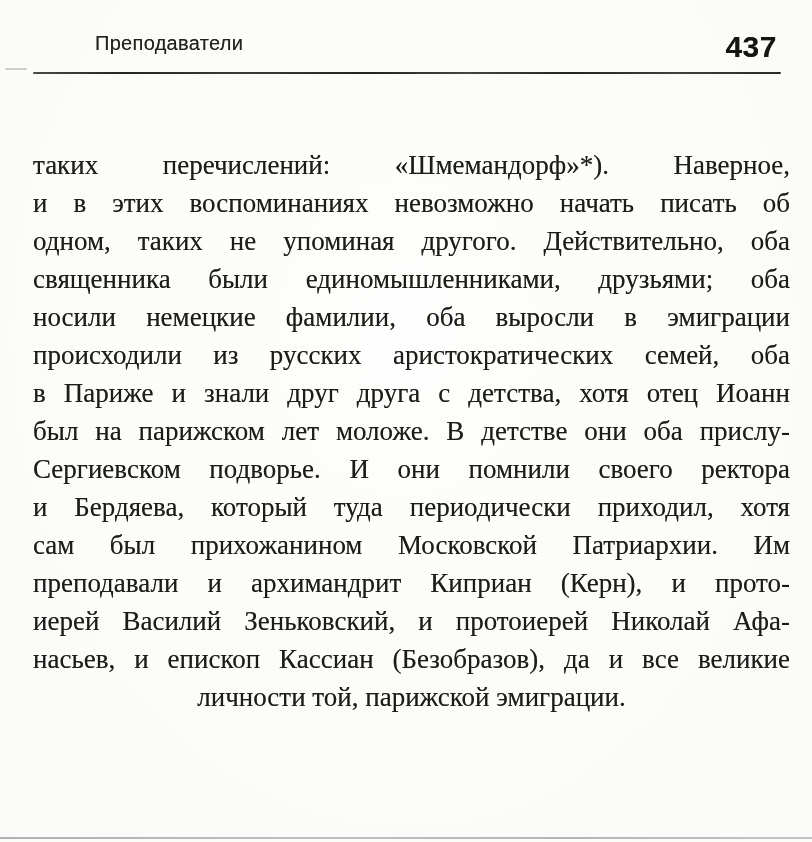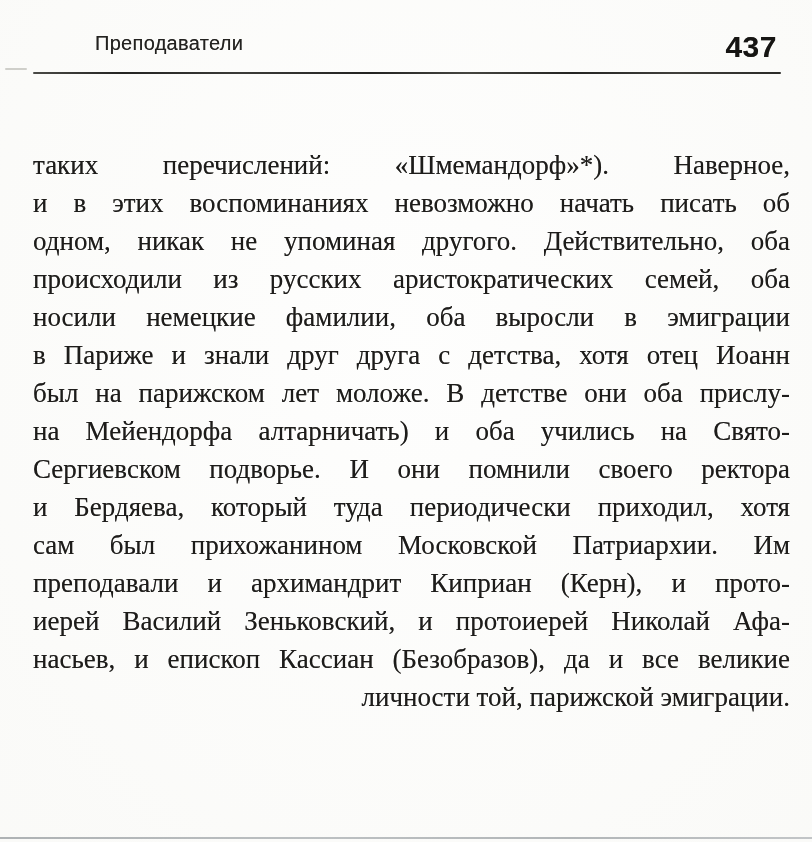--- a/index.html
+++ b/index.html
@@ -74,21 +74,21 @@
     color: #1d1c1a;
     text-shadow: 0 0 0.5px rgba(29,28,26,0.55);
     margin-top: 28px;
   }
   .jline {
     text-align: justify;
     text-align-last: justify;
     white-space: normal;
   }
   .lastline {
-    text-align: right;
+    text-align: center;
   }
   .scan-edge-bottom {
     position: absolute;
     left: 0;
     top: 837px;
     width: 812px;
     height: 2px;
     background: linear-gradient(90deg, #aeb2b4, #bcc0c2 40%, #b2b6b8 70%, #c2c5c7);
   }
 </style>
@@ -100,26 +100,26 @@
   <div class="running-title">Преподаватели</div>
 
   <div class="page-number">437</div>
 
   <div class="header-rule-tail"></div>
   <div class="header-rule"></div>
 
   <div class="body-text">
     <div class="jline">таких перечислений: «Шмемандорф»*). Наверное,</div>
     <div class="jline">и в этих воспоминаниях невозможно начать писать об</div>
-    <div class="jline">одном, никак не упоминая другого. Действительно, оба</div>
+    <div class="jline">одном, таких не упоминая другого. Действительно, оба</div>
+    <div class="jline">священника были единомышленниками, друзьями; оба</div>
+    <div class="jline">носили немецкие фамилии, оба выросли в эмиграции</div>
     <div class="jline">происходили из русских аристократических семей, оба</div>
-    <div class="jline">носили немецкие фамилии, оба выросли в эмиграции</div>
     <div class="jline">в Париже и знали друг друга с детства, хотя отец Иоанн</div>
     <div class="jline">был на парижском лет моложе. В детстве они оба прислу-</div>
-    <div class="jline">на Мейендорфа алтарничать) и оба учились на Свято-</div>
     <div class="jline">Сергиевском подворье. И они помнили своего ректора</div>
     <div class="jline">и Бердяева, который туда периодически приходил, хотя</div>
     <div class="jline">сам был прихожанином Московской Патриархии. Им</div>
     <div class="jline">преподавали и архимандрит Киприан (Керн), и прото-</div>
     <div class="jline">иерей Василий Зеньковский, и протоиерей Николай Афа-</div>
     <div class="jline">насьев, и епископ Кассиан (Безобразов), да и все великие</div>
     <div class="lastline">личности той, парижской эмиграции.</div>
   </div>
 
   <div class="scan-edge-bottom"></div>

